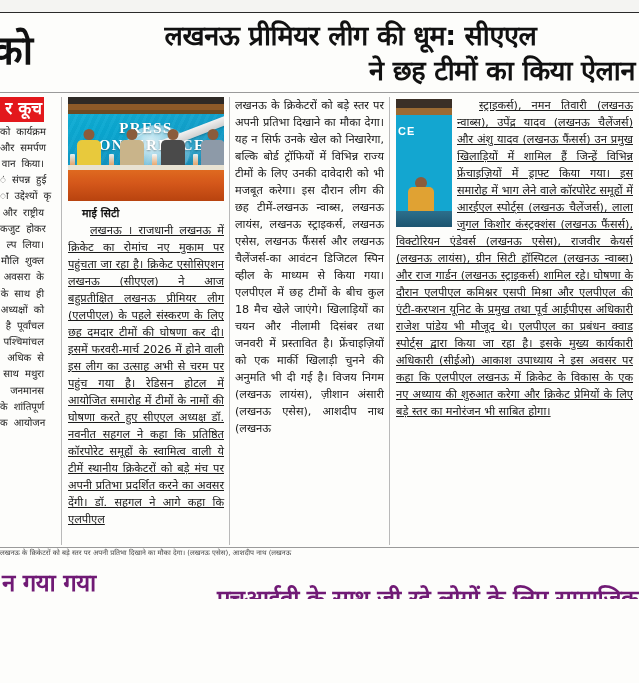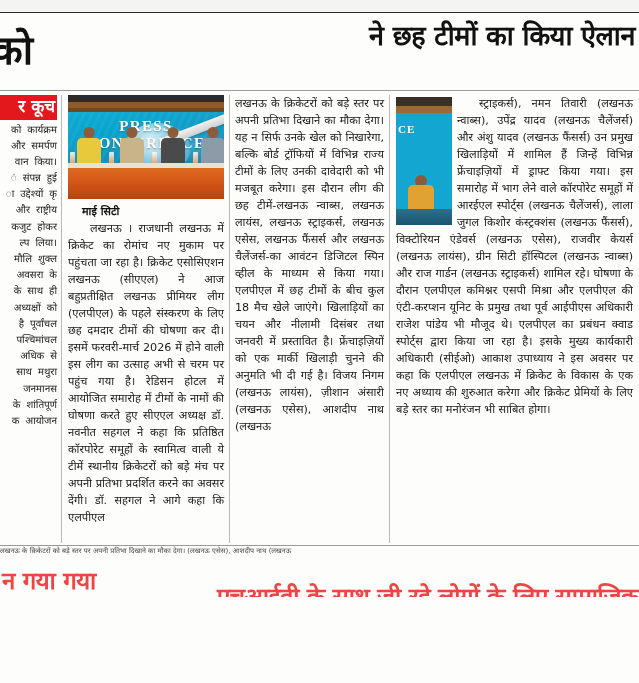--- a/index.html
+++ b/index.html
@@ -113,21 +113,21 @@
     box-sizing: border-box;
   }
 
   .col {
     position: relative;
     box-sizing: border-box;
     overflow: hidden;
   }
   .col-left {
     width: 62px;
-    padding-right: 4px;
+    padding-right: 17px;
     border-right: 1px solid #b9b9b9;
   }
   .col-a {
     width: 168px;
     padding: 0 5px 0 6px;
     border-right: 1px solid #b9b9b9;
   }
   .col-b {
     width: 160px;
     padding: 0 5px;
@@ -175,20 +175,21 @@
     margin: 0 0 2px 14px;
     color: #111;
   }
 
   .col-a .para, .col-b .para, .col-c .para {
     font-size: 11.2px;
     line-height: 1.52;
   }
   .col-a .para.first, .col-c .para.lead {
     text-indent: 22px;
+    text-decoration: underline;
   }
 
   
   .photo-wrap {
     width: 100%;
     height: 104px;
     margin: 0 0 4px 0;
     position: relative;
     overflow: hidden;
     background: #c2410c;
@@ -320,21 +321,21 @@
   .small-photo .sp-torso{
     position:absolute; left:50%; bottom:0; transform:translateX(-50%);
     width:26px;height:24px;border-radius:5px 5px 0 0;background:#e0a233;
   }
   .small-photo .sp-table{
     position:absolute;left:0;right:0;bottom:0;height:16px;
     background:linear-gradient(to bottom,#2c6f8c,#1d5570);
   }
   .small-photo .sp-letters{
     position:absolute; top:26px; left:2px;
-    color:#fff; font-family:Liberation Serif, serif; font-weight:700;
+    color:#fff; font-family:Liberation Sans, sans-serif; font-weight:700;
     font-size:11px; letter-spacing:1px;
   }
 
   
   .bottom-rule {
     border-top: 1px solid #9a9a9a;
     margin-top: 2px;
   }
   .bottom-row {
     display: flex;
@@ -351,21 +352,21 @@
   .bottom-right {
     flex: 1;
     padding-left: 14px;
     box-sizing: border-box;
     margin-top: 16px;
   }
   .bottom-head {
     font-family: "DejaVu Sans", sans-serif;
     font-weight: 700;
     font-size: 24px;
-    color: #ef4444;
+    color: #701a75;
     white-space: nowrap;
     letter-spacing: -0.5px;
   }
   .tiny-line {
     font-family: "DejaVu Sans", sans-serif;
     font-size: 7px;
     color: #444;
     white-space: nowrap;
     overflow: hidden;
     margin-bottom: 2px;
@@ -375,20 +376,21 @@
 <body>
 
 <div class="page">
 
   <div class="top-gutter"></div>
 
 
   <div class="headline-band">
     <div class="jump-word">को</div>
     <h1 class="headline">
+      <span class="l1">लखनऊ प्रीमियर लीग की धूम: सीएएल</span>
       <span class="l2">ने छह टीमों का किया ऐलान</span>
     </h1>
   </div>
 
   <div class="body-area">
 
     <div class="col col-left">
       <div class="red-strap">र कूच</div>
       <div class="para">
         <span>को कार्यक्रम</span>

